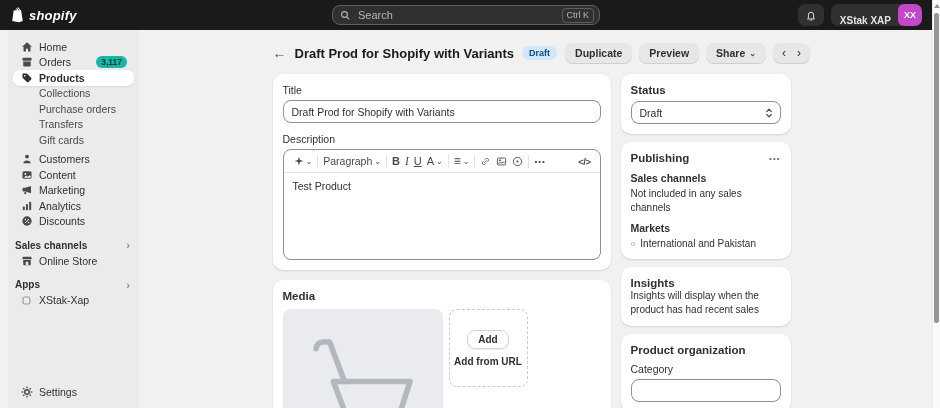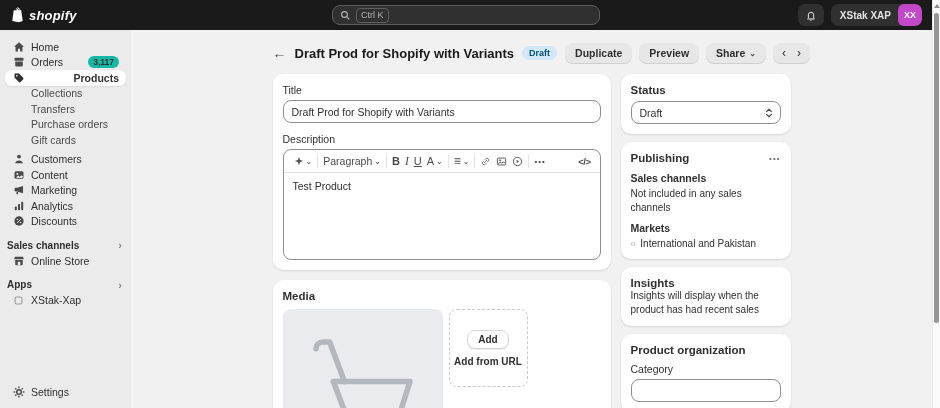--- a/index.html
+++ b/index.html
@@ -24,37 +24,37 @@
     flex:1; background:transparent; border:none; outline:none;
     color:#cfcfcf; font-size:11px; font-family:inherit;
   }
   .searchbar input::placeholder { color:#b5b5b5; }
   .kbd {
     border:1px solid #5e5e5e; border-radius:4px; color:#b5b5b5;
     font-size:9px; padding:1px 4px; line-height:11px; white-space:nowrap;
   }
   .topbar-right { margin-left:auto; display:flex; align-items:center; gap:7px; padding-right:10px; }
   .bell-btn { width:26px; height:22px; background:#303030; border-radius:7px; display:flex; align-items:center; justify-content:center; }
-  .account { display:flex; align-items:center; gap:7px; background:#303030; border-radius:7px; height:22px; padding-left:9px; overflow:hidden; }
+  .account { display:flex; align-items:flex-end; gap:7px; background:#303030; border-radius:7px; height:22px; padding-left:9px; overflow:hidden; }
   .account-name { color:#e3e3e3; font-size:10px; font-weight:700; white-space:nowrap; }
   .avatar { width:24px; height:22px; background:#c247c9; color:#fff; font-size:9px; font-weight:700; display:flex; align-items:center; justify-content:center; border-radius:6px; }
   
   .scrollbar { position:absolute; top:0; right:0; width:8px; height:408px; background:#fafafa; border-left:1px solid #ebebeb; z-index:10; }
   .scroll-arrow { position:absolute; top:4px; left:1px; width:0; height:0; border-left:3px solid transparent; border-right:3px solid transparent; border-bottom:4px solid #8f8f8f; }
   .scroll-thumb { position:absolute; top:13px; left:1px; width:5px; height:310px; background:#969696; border-radius:3px; }
   
   .sidebar {
-    position:absolute; top:30px; left:0; width:131px; height:378px;
+    position:absolute; top:30px; left:8px; width:131px; height:378px;
     background:#ebebeb; display:flex; flex-direction:column; padding:9px 5px 8px;
   }
   .nav-item {
     display:flex; align-items:center; gap:6px; height:15.5px; padding:0 7px;
     border-radius:7px; font-size:10.5px; font-weight:500; color:#303030; cursor:default;
   }
-  .nav-item.active { background:#fff; font-weight:700; box-shadow:0 1px 2px rgba(0,0,0,.08);justify-content:space-between; }
+  .nav-item.active { background:#fff; font-weight:700; box-shadow:0 1px 2px rgba(0,0,0,.08); }
   .nav-icon { width:13px; display:flex; justify-content:center; align-items:center; flex:none; }
   .nav-label { white-space:nowrap; }
   .nav-badge { margin-left:auto; background:#14b8a6; border-radius:7px; font-size:8.5px; font-weight:600; color:#303030; padding:1px 5px; }
   .nav-sub { padding-left:26px; color:#4a4a4a; }
   .section-head { display:flex; align-items:center; height:16px; padding:0 4px 0 2px; font-size:10px; font-weight:600; color:#303030; margin-top:8px; }
   .section-chev { margin-left:auto; color:#8a8a8a; font-size:11px; }
   .gap-sm { height:4px; flex:none; }
   .settings-item { margin-top:auto; }
   
   .main { position:absolute; left:131px; top:30px; width:801px; height:378px; overflow:hidden; }
@@ -137,20 +137,21 @@
     <span class="logo-text">shopify</span>
   </div>
 
   <div class="searchbar">
     <span>
       <svg width="11" height="11" viewBox="0 0 16 16" fill="none" stroke="#b5b5b5" stroke-width="1.6">
         <circle cx="6.5" cy="6.5" r="4.2"></circle>
           <path d="M9.8 9.8 L13.5 13.5"></path>
       </svg>
     </span>
+    <input type="text" placeholder="Search" style="">
     <span class="kbd">Ctrl K</span>
   </div>
 
   <div class="topbar-right">
     <div class="bell-btn">
       <span>
         <svg width="12" height="13" viewBox="0 0 16 16" fill="none" stroke="#e3e3e3" stroke-width="1.3">
           <path d="M4.5 11.5 v-4.3 a3.5 3.5 0 0 1 7 0 v4.3 l1.1 1.1 H3.4 z"></path>
           <path d="M6.7 13.6 a1.4 1.4 0 0 0 2.6 0"></path>
         </svg>
@@ -188,24 +189,24 @@
           <path d="M2 2 h5.1 c.4 0 .8.16 1.1.45 l5.3 5.3 c.6.6.6 1.55 0 2.15 l-3.5 3.5 c-.6.6-1.55.6-2.15 0 L2.45 8.1 A1.55 1.55 0 0 1 2 7 Z" fill="#303030"></path>
           <circle cx="5.1" cy="5.1" r="1.1" fill="#fff"></circle>
         </svg>
     </span>
     <span class="nav-label">Products</span>
   </div>
   <div class="nav-item nav-sub">
     <span class="nav-label">Collections</span>
   </div>
   <div class="nav-item nav-sub">
+    <span class="nav-label">Purchase orders</span>
+  </div>
+  <div class="nav-item nav-sub">
     <span class="nav-label">Transfers</span>
-  </div>
-  <div class="nav-item nav-sub">
-    <span class="nav-label">Purchase orders</span>
   </div>
   <div class="nav-item nav-sub">
     <span class="nav-label">Gift cards</span>
   </div>
   <div class="gap-sm"></div>
   <div class="nav-item">
     <span class="nav-icon">
       <svg width="12" height="12" viewBox="0 0 16 16" fill="#4a4a4a">
           <circle cx="8" cy="4.8" r="2.6"></circle>
           <path d="M2.9 13.6 a5.2 4.4 0 0 1 10.2 0 z"></path>

